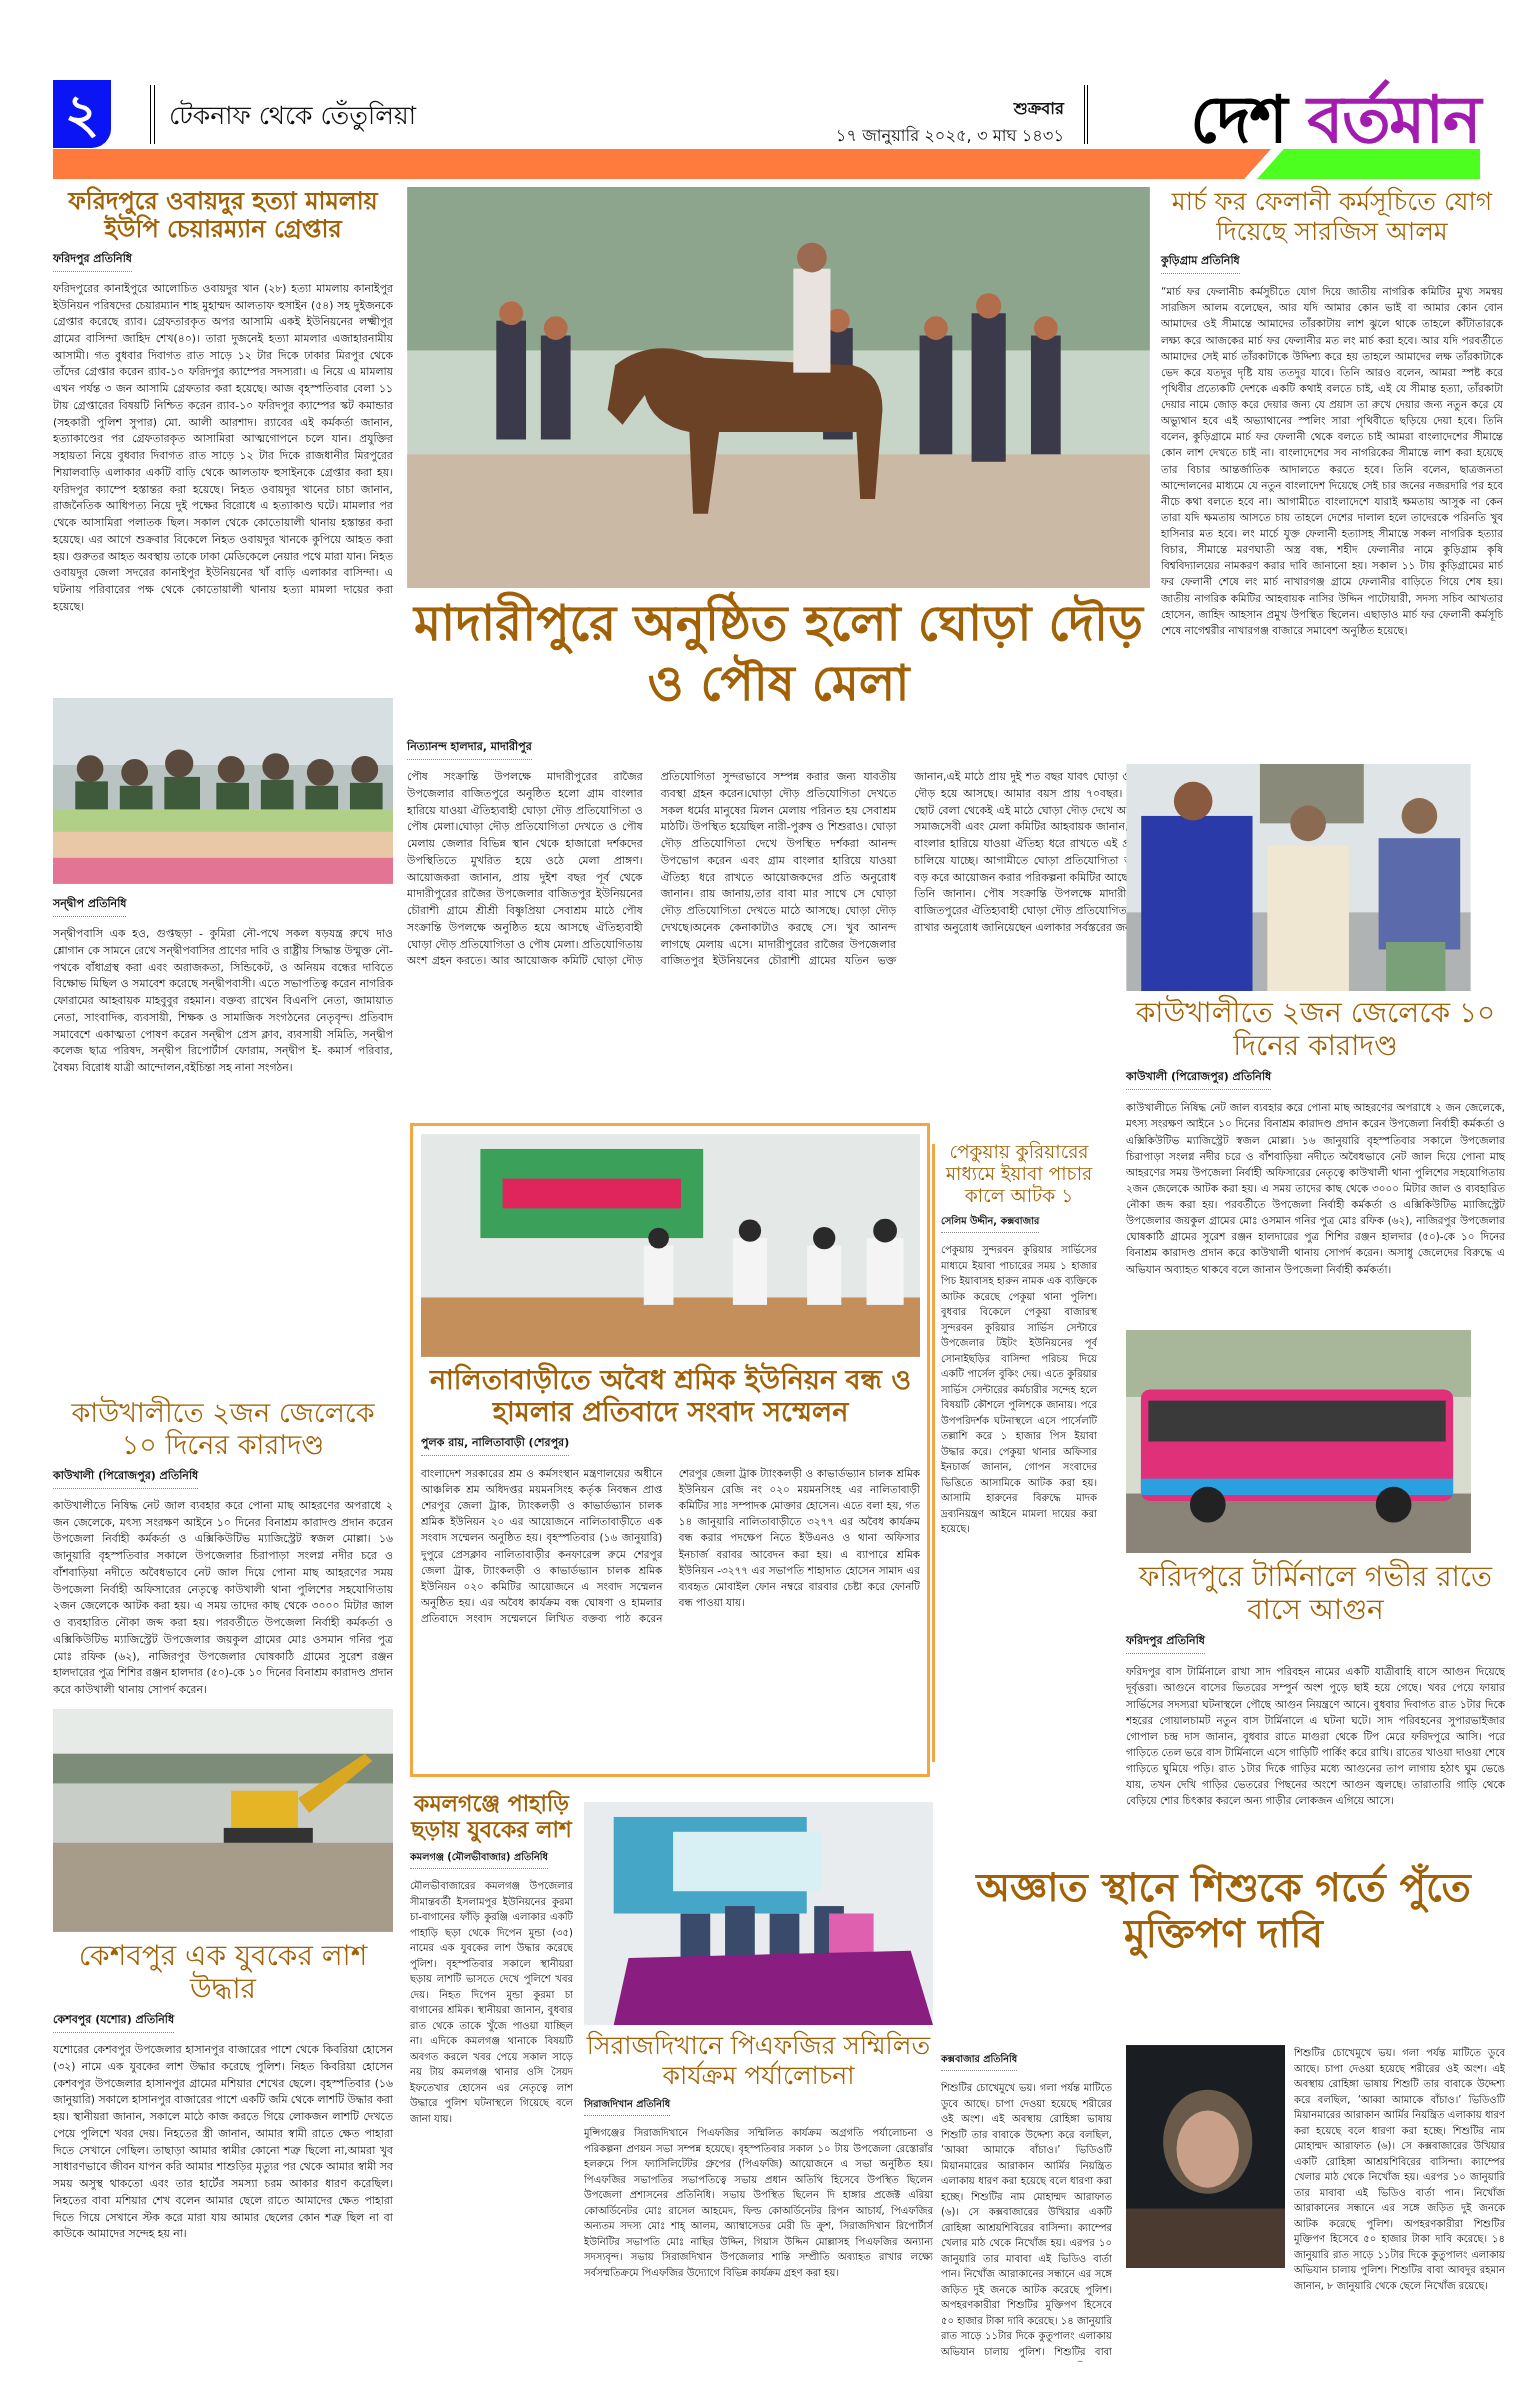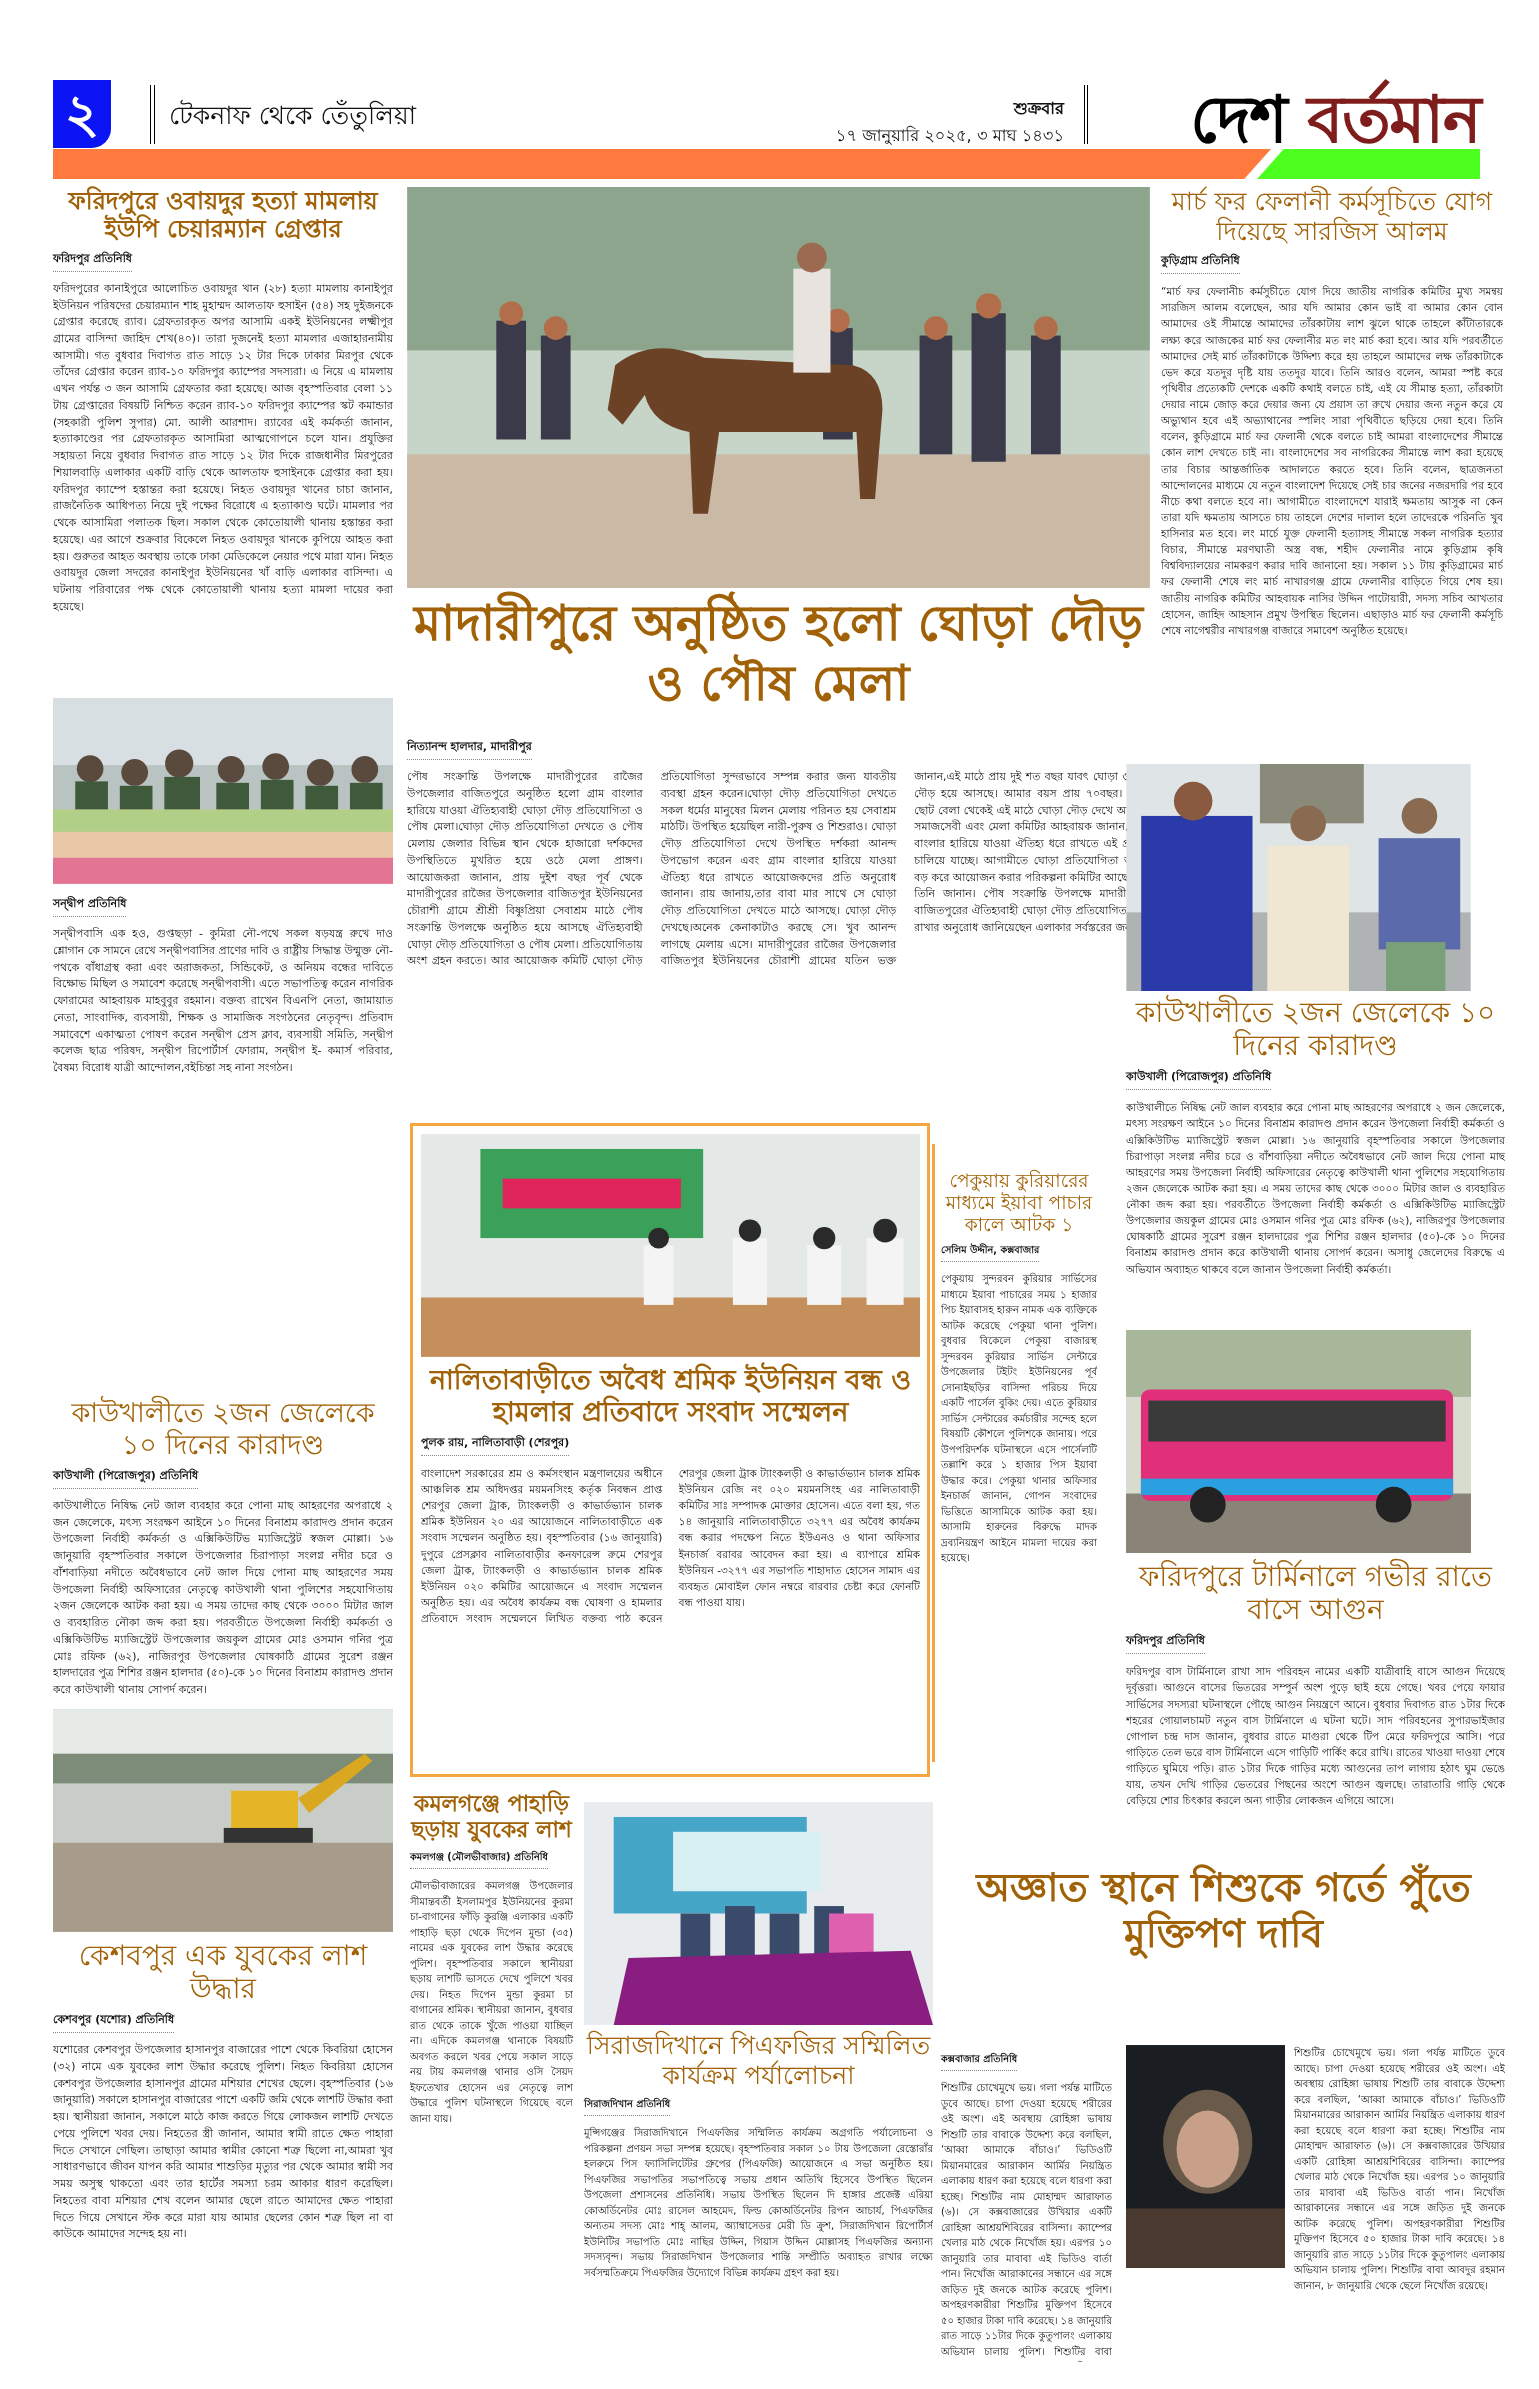--- a/index.html
+++ b/index.html
@@ -9,21 +9,21 @@
   
   .masthead { position: absolute; left: 53px; top: 80px; width: 1427px; height: 97px; }
   .page-num { position: absolute; left: 0; top: 0; width: 58px; height: 68px; background: #0a14f5;
     border-bottom-right-radius: 19.3px; color: #fff; font-size: 53px; font-weight: bold; text-align: center; line-height: 68px; }
   .mast-rule { position: absolute; width: 4.5px; height: 59px; border-left: 1.5px solid #000; border-right: 1.5px solid #000; }
   .section-title { position: absolute; left: 116px; top: 16.3px; font-size: 25px; color: #111; }
   .dayname { position: absolute; right: 416px; top: 16.3px; font-size: 16.3px; font-weight: bold; text-align: right; }
   .datestr { position: absolute; right: 416px; top: 43px; font-size: 16.3px; text-align: right; white-space: nowrap; }
   .logo { position: absolute; right: 0; top: -10.4px; font-size: 65px; font-weight: bold; letter-spacing: -1.5px; white-space: nowrap; }
   .logo .a { color: #000; }
-  .logo .b { color: #7f1d1d; }
+  .logo .b { color: #a21caf; }
   .band { position: absolute; left: 53px; top: 149px; width: 1427px; height: 30px; }
   .band .orange { position: absolute; left: 0; top: 0; height: 30px; width: 1218px; background: #ff7a3c;
     clip-path: polygon(0 0, 100% 0, 97.8% 100%, 0 100%); }
   .band .green { position: absolute; right: 0; top: 0; height: 30px; width: 223px; background: #4cff1e;
     clip-path: polygon(12% 0, 100% 0, 100% 100%, 0 100%); }
 
   
   .art { position: absolute; }
   .headline { font-family: "DejaVu Sans", sans-serif; font-weight: normal; text-align: center; line-height: 1.18; color: #a16207; }
   .headline.bold { font-weight: bold; }
@@ -171,21 +171,21 @@
       </g>
   </svg>
 </div>
 <div class="art" style="left:421px; top:1364px; width:499px;">
   <div class="headline bold" style="font-size:27px;">নালিতাবাড়ীতে অবৈধ শ্রমিক ইউনিয়ন বন্ধ ও হামলার প্রতিবাদে সংবাদ সম্মেলন</div>
   <div class="byline">পুলক রায়, নালিতাবাড়ী (শেরপুর)</div>
   <div class="body cols2" style="height:290px; overflow:hidden; font-size:10.4px;">বাংলাদেশ সরকারের শ্রম ও কর্মসংস্থান মন্ত্রণালয়ের অধীনে আঞ্চলিক শ্রম অধিদপ্তর ময়মনসিংহ কর্তৃক নিবন্ধন প্রাপ্ত শেরপুর জেলা ট্রাক, ট্যাংকলড়ী ও কাভার্ডভ্যান চালক শ্রমিক ইউনিয়ন ২০ এর আয়োজনে নালিতাবাড়ীতে এক সংবাদ সম্মেলন অনুষ্ঠিত হয়। বৃহস্পতিবার (১৬ জানুয়ারি) দুপুরে প্রেসক্লাব নালিতাবাড়ীর কনফারেন্স রুমে শেরপুর জেলা ট্রাক, ট্যাংকলড়ী ও কাভার্ডভ্যান চালক শ্রমিক ইউনিয়ন ০২০ কমিটির আয়োজনে এ সংবাদ সম্মেলন অনুষ্ঠিত হয়। এর অবৈধ কার্যক্রম বন্ধ ঘোষণা ও হামলার প্রতিবাদে সংবাদ সম্মেলনে লিখিত বক্তব্য পাঠ করেন শেরপুর জেলা ট্রাক ট্যাংকলড়ী ও কাভার্ডভ্যান চালক শ্রমিক ইউনিয়ন রেজি নং ০২০ ময়মনসিংহ এর নালিতাবাড়ী কমিটির সাঃ সম্পাদক মোক্তার হোসেন। এতে বলা হয়, গত ১৪ জানুয়ারি নালিতাবাড়ীতে ৩২৭৭ এর অবৈধ কার্যক্রম বন্ধ করার পদক্ষেপ নিতে ইউএনও ও থানা অফিসার ইনচার্জ বরাবর আবেদন করা হয়। এ ব্যাপারে শ্রমিক ইউনিয়ন -৩২৭৭ এর সভাপতি শাহাদাত হোসেন সামাদ এর ব্যবহৃত মোবাইল ফোন নম্বরে বারবার চেষ্টা করে ফোনটি বন্ধ পাওয়া যায়।</div>
 </div>
 
 <div class="frame" style="left:932px; top:1144px; width:3px; height:618px; border-width:0 0 0 3px;"></div>
-<div class="art" style="left:941px; top:1141px; width:156px;margin-top:29px;">
+<div class="art" style="left:941px; top:1141px; width:156px;">
   <div class="headline" style="font-size:18.6px;">পেকুয়ায় কুরিয়ারের মাধ্যমে ইয়াবা পাচার কালে আটক ১</div>
   <div class="byline" style="font-size:9.7px;">সেলিম উদ্দীন, কক্সবাজার</div>
   <div class="body" style="height:587px; overflow:hidden; font-size:10px;">পেকুয়ায় সুন্দরবন কুরিয়ার সার্ভিসের মাধ্যমে ইয়াবা পাচারের সময় ১ হাজার পিচ ইয়াবাসহ হারুন নামক এক ব্যক্তিকে আটক করেছে পেকুয়া থানা পুলিশ। বুধবার বিকেলে পেকুয়া বাজারস্থ সুন্দরবন কুরিয়ার সার্ভিস সেন্টারে উপজেলার টইটং ইউনিয়নের পূর্ব সোনাইছড়ির বাসিন্দা পরিচয় দিয়ে একটি পার্সেল বুকিং দেয়। এতে কুরিয়ার সার্ভিস সেন্টারের কর্মচারীর সন্দেহ হলে বিষয়টি কৌশলে পুলিশকে জানায়। পরে উপপরিদর্শক ঘটনাস্থলে এসে পার্সেলটি তল্লাশি করে ১ হাজার পিস ইয়াবা উদ্ধার করে। পেকুয়া থানার অফিসার ইনচার্জ জানান, গোপন সংবাদের ভিত্তিতে আসামিকে আটক করা হয়। আসামি হারুনের বিরুদ্ধে মাদক দ্রব্যনিয়ন্ত্রণ আইনে মামলা দায়ের করা হয়েছে।</div>
 </div>
 
 <div class="art" style="left:410px; top:1791px; width:163px;">
   <div class="headline bold" style="font-size:22px;">কমলগঞ্জে পাহাড়ি ছড়ায় যুবকের লাশ</div>
   <div class="byline" style="font-size:9.7px;">কমলগঞ্জ (মৌলভীবাজার) প্রতিনিধি</div>
   <div class="body" style="height:476px; overflow:hidden; font-size:10px;">মৌলভীবাজারের কমলগঞ্জ উপজেলার সীমান্তবর্তী ইসলামপুর ইউনিয়নের কুরমা চা-বাগানের ফাঁড়ি কুরঞ্জি এলাকার একটি পাহাড়ি ছড়া থেকে দিপেন মুন্ডা (৩৫) নামের এক যুবকের লাশ উদ্ধার করেছে পুলিশ। বৃহস্পতিবার সকালে স্থানীয়রা ছড়ায় লাশটি ভাসতে দেখে পুলিশে খবর দেয়। নিহত দিপেন মুন্ডা কুরমা চা বাগানের শ্রমিক। স্থানীয়রা জানান, বুধবার রাত থেকে তাকে খুঁজে পাওয়া যাচ্ছিল না। এদিকে কমলগঞ্জ থানাকে বিষয়টি অবগত করলে খবর পেয়ে সকাল সাড়ে নয় টায় কমলগঞ্জ থানার ওসি সৈয়দ ইফতেখার হোসেন এর নেতৃত্বে লাশ উদ্ধারে পুলিশ ঘটনাস্থলে গিয়েছে বলে জানা যায়।</div>
 </div>

